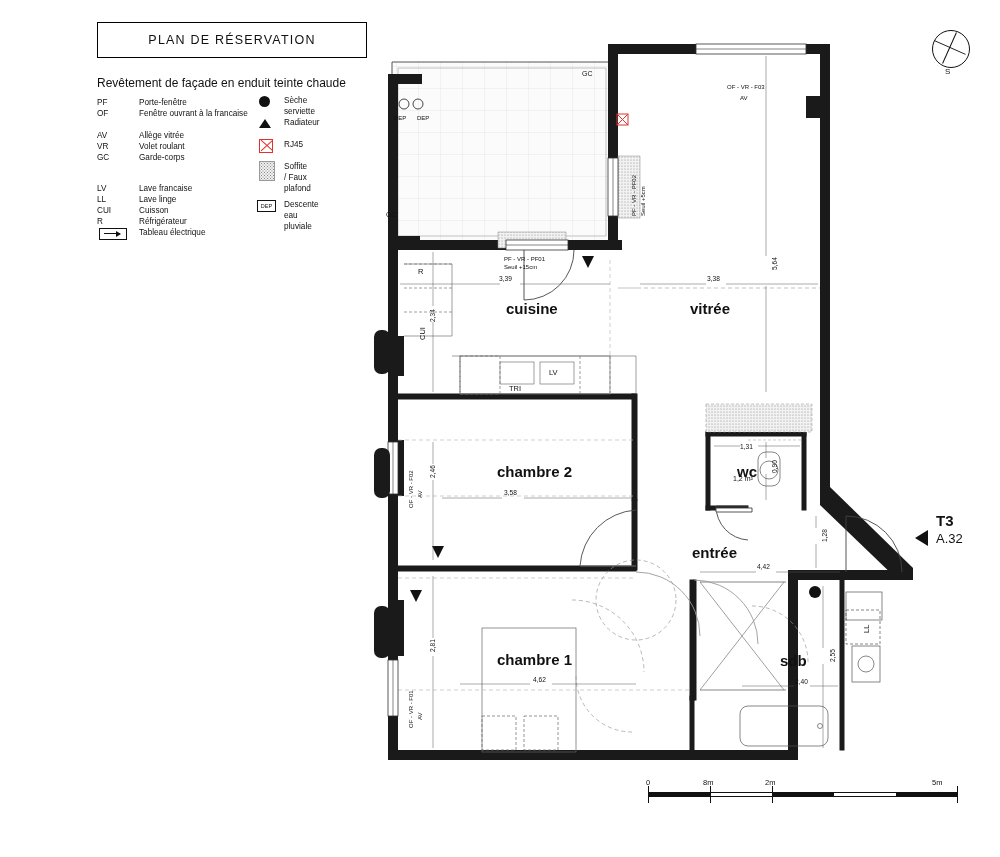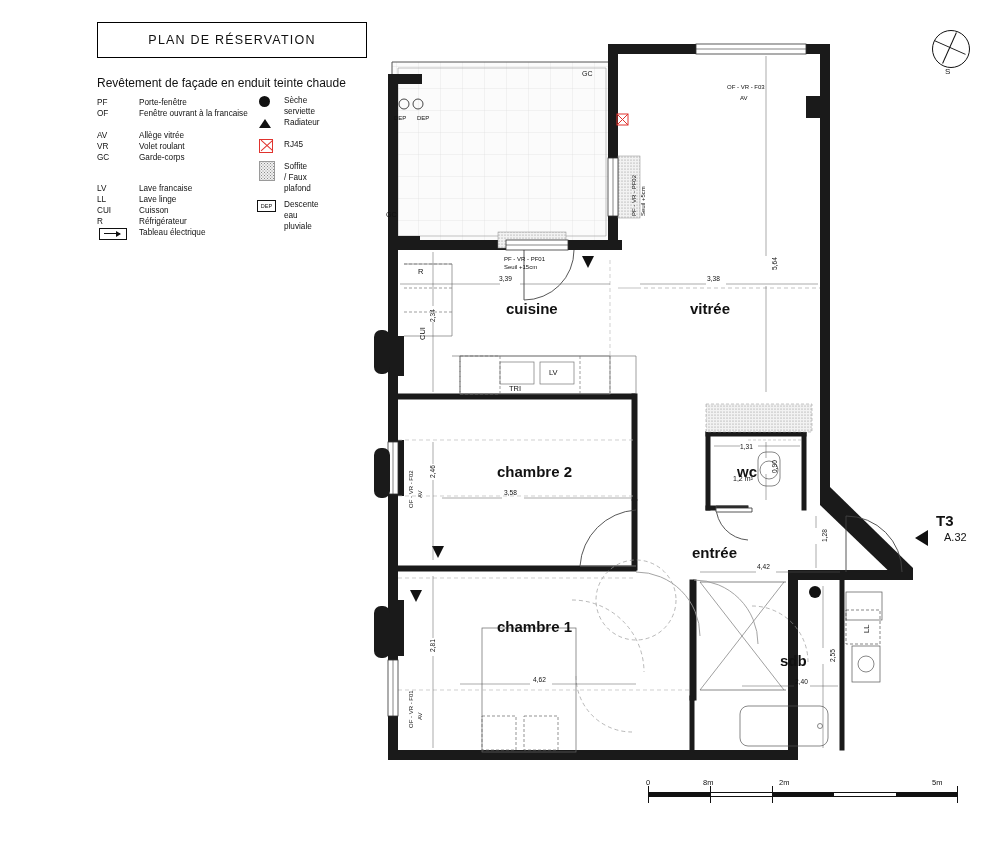--- a/index.html
+++ b/index.html
@@ -140,21 +140,21 @@
   }
   .appl-label {
     position: absolute; font-size: 7.5px; color: #111; white-space: nowrap;
   }
   .gc-label { position: absolute; font-size: 7px; color: #111; }
   .dep-label { position: absolute; font-size: 6px; color: #111; }
 
   
   #t3-block { left: 936px; top: 512px; }
   #t3-block .t3 { font-size: 15px; font-weight: bold; }
-  #t3-block .a32 { font-size: 11px; margin-top: 2px; margin-left: 8px; }
+  #t3-block .a32 { font-size: 13px; margin-top: 2px; }
   #t3-arrow {
     left: 915px; top: 530px;
     width: 0; height: 0;
     border-top: 8px solid transparent;
     border-bottom: 8px solid transparent;
     border-right: 13px solid #111;
   }
 
   
   #scalebar { left: 648px; top: 782px; width: 310px; height: 28px; }
@@ -480,21 +480,21 @@
     <path d="M742 686 H794"></path>
       <path d="M810 686 H838"></path>
     <path d="M823 586 V648"></path>
       <path d="M823 664 V748"></path>
   </g>
 </svg>
 
 <div class="room-label" style="left:690px; top:300px;">vitrée</div>
 <div class="room-label" style="left:506px; top:300px;">cuisine</div>
 <div class="room-label" style="left:497px; top:463px;">chambre 2</div>
-<div class="room-label" style="left:497px; top:618px;">chambre 1</div>
+<div class="room-label" style="left:497px; top:651px;">chambre 1</div>
 <div class="room-label" style="left:692px; top:544px;">entrée</div>
 <div class="room-label" style="left:737px; top:463px;">wc</div>
 <div class="room-label" style="left:780px; top:652px;">sdb</div>
 
 <div class="area-label" style="left:733px; top:475px;">1,2 m²</div>
 
 <div class="appl-label" style="left:418px; top:267px;">R</div>
 <div class="appl-label vert" style="left:418px; top:340px; transform:rotate(-90deg); transform-origin:left top;">CUI</div>
 <div class="appl-label" style="left:509px; top:384px;">TRI</div>
 <div class="appl-label" style="left:549px; top:368px;">LV</div>
@@ -535,15 +535,15 @@
   <div class="bar"></div>
   <div class="seg" style="left:0px; width:62px;"></div>
   <div class="seg" style="left:124px; width:62px;"></div>
   <div class="seg" style="left:248px; width:62px;"></div>
   <div class="tick" style="left:0px;"></div>
   <div class="tick" style="left:62px;"></div>
   <div class="tick" style="left:124px;"></div>
   <div class="tick" style="left:309px;"></div>
   <div class="lbl" style="left:-2px;">0</div>
   <div class="lbl" style="left:55px;">8m</div>
-  <div class="lbl" style="left:131px;">2m</div>
+  <div class="lbl" style="left:117px;">2m</div>
   <div class="lbl" style="left:284px;">5m</div>
 </div>
 
 </body></html>

